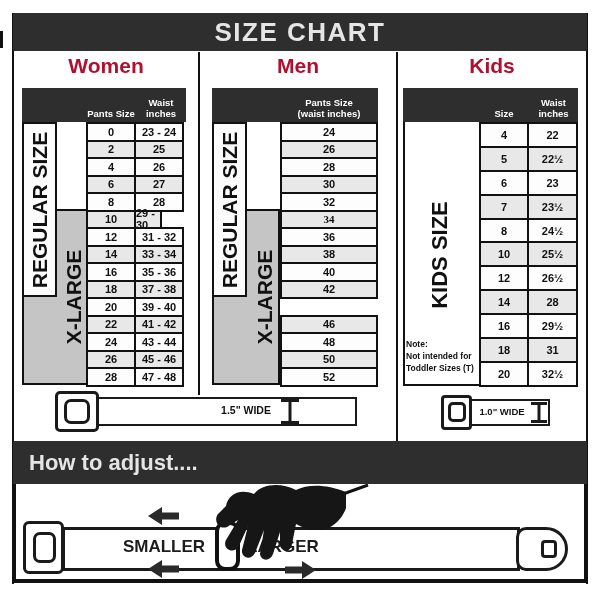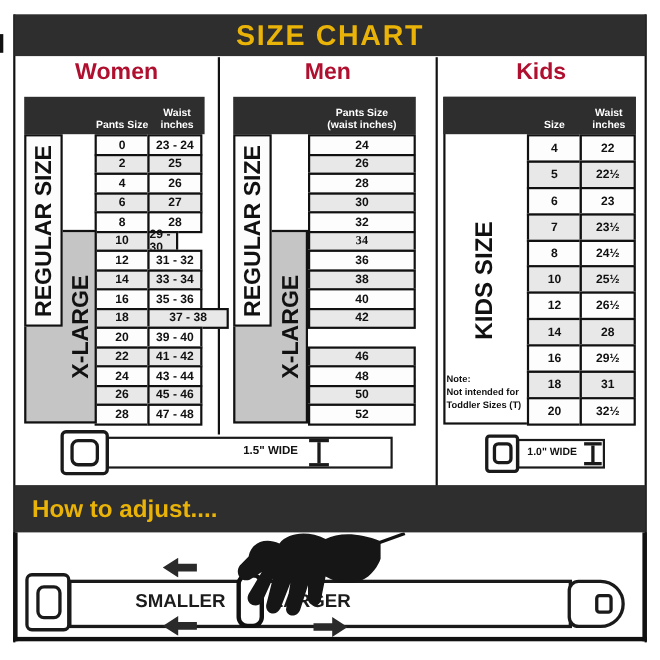--- a/index.html
+++ b/index.html
@@ -1,19 +1,19 @@
 <!DOCTYPE html>
 <html><head>
 <meta charset="utf-8">
 <style>
   html,body{margin:0;padding:0;background:#fff;}
   #stage{position:relative;width:600px;height:600px;background:#fff;overflow:hidden;
          font-family:"Liberation Sans",sans-serif;color:#111;}
   .abs{position:absolute;}
-  .banner{background:#2e2e2e;color:#eab308;font-weight:bold;}
+  .banner{background:#2e2e2e;color:#e5e5e5;font-weight:bold;}
   #title-banner{left:13px;top:13px;width:574px;height:38px;display:flex;align-items:center;
                 justify-content:center;font-size:26px;letter-spacing:1.5px;}
   .edge-mark{left:0;top:31px;width:3px;height:17px;background:#111;}
   .col-title{top:54px;height:26px;color:#b0102f;font-size:21px;font-weight:bold;text-align:center;}
   #women-title{left:13px;width:186px;}
   #men-title{left:199px;width:198px;}
   #kids-title{left:397px;width:190px;}
   .vline{background:#111;width:2px;}
   #border-left{left:12px;top:13px;height:571px;}
   #border-right{left:586px;top:13px;height:571px;}
@@ -173,21 +173,21 @@
         <div class="cell" style="width: 50px;">33 - 34</div>
       </div>
       <div class="trow">
         <div class="spacer" style="width: 64px;"></div>
         <div class="cell" style="width: 50px;">16</div>
         <div class="cell" style="width: 50px;">35 - 36</div>
       </div>
       <div class="trow alt">
         <div class="spacer" style="width: 64px;"></div>
         <div class="cell" style="width: 50px;">18</div>
-        <div class="cell" style="width: 74px;">37 - 38</div>
+        <div class="cell" style="width: 50px;">37 - 38</div>
       </div>
       <div class="trow">
         <div class="spacer" style="width: 64px;"></div>
         <div class="cell" style="width: 50px;">20</div>
         <div class="cell" style="width: 50px;">39 - 40</div>
       </div>
       <div class="trow alt">
         <div class="spacer" style="width: 64px;"></div>
         <div class="cell" style="width: 50px;">22</div>
         <div class="cell" style="width: 50px;">41 - 42</div>

